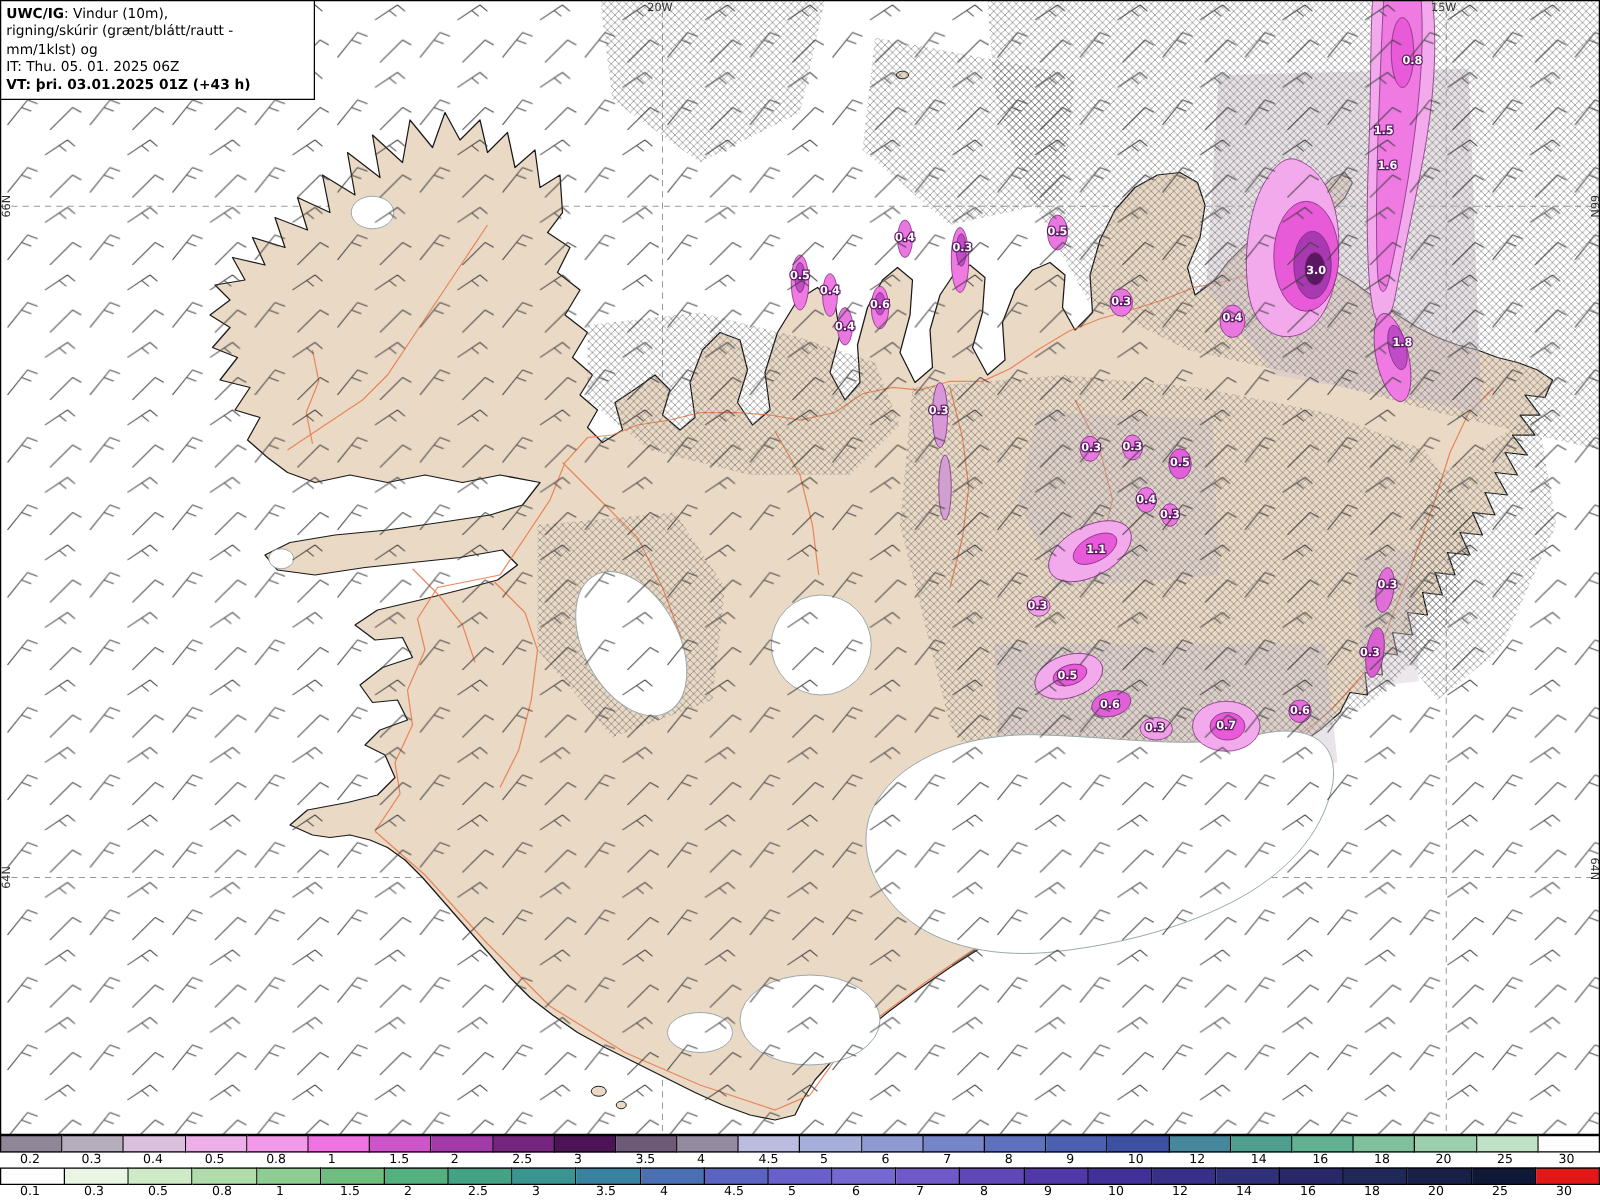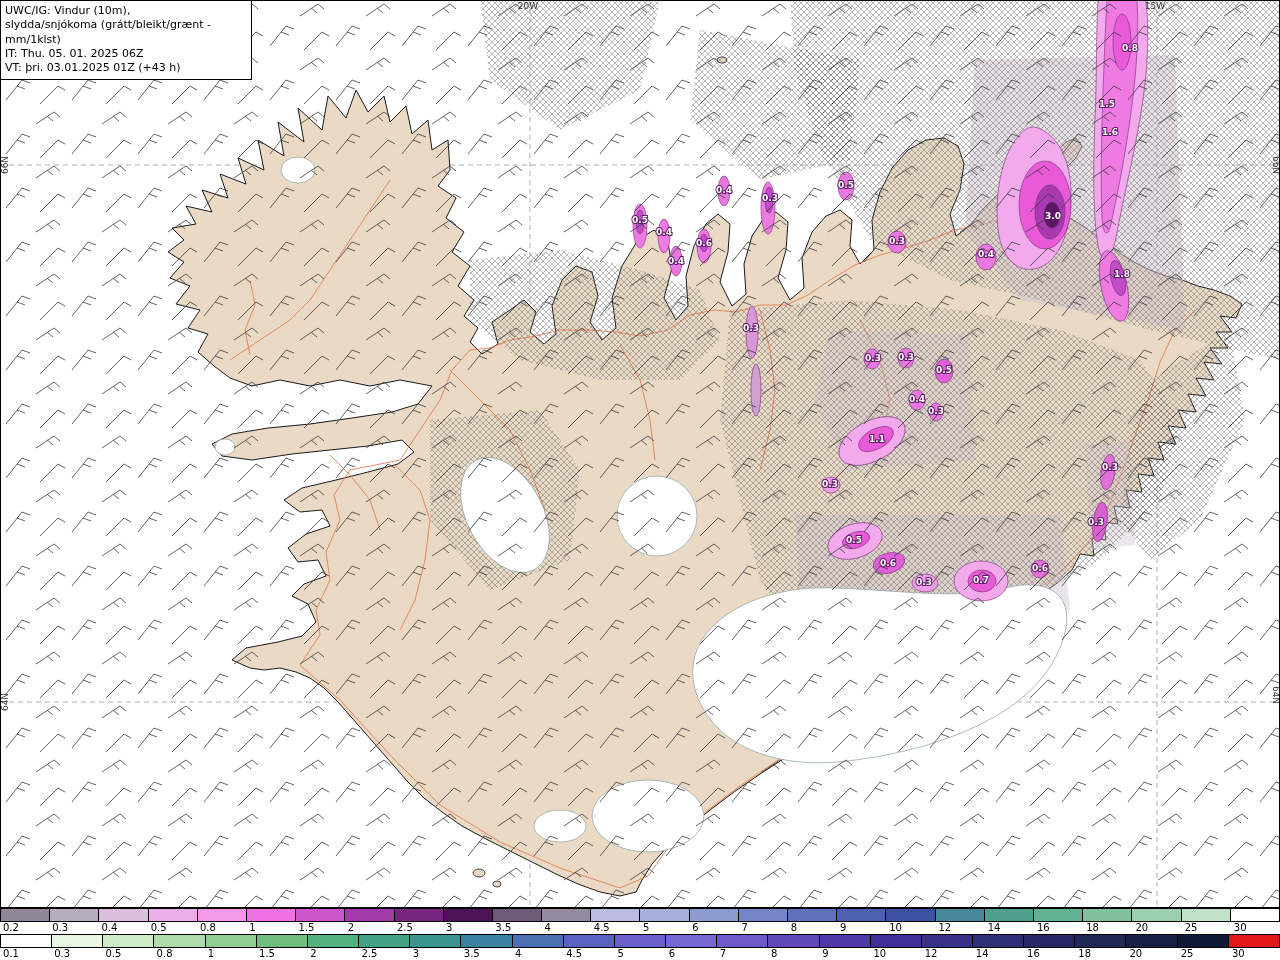--- a/index.html
+++ b/index.html
@@ -13,36 +13,36 @@
   .map-wrap { position:relative; width:1280px; height:908px; background:#fff; }
   .map-wrap svg { position:absolute; left:0; top:0; }
 
   .title-box {
     position:absolute; left:0; top:0;
     background:#ffffff; border:1px solid #000;
     padding:3px 6px 4px 4px;
     font-size:11px; line-height:1.3; color:#000;
     max-width:252px; z-index:5;
   }
-  .title-box .bold { font-weight:normal; }
+  .title-box .bold { font-weight:bold; }
 
   .plabel {
     font-size:9px; font-weight:bold; fill:#ffffff;
     stroke:#5c1763; stroke-width:2px; paint-order:stroke;
     text-anchor:middle;
   }
   .coordlabel { font-size:9px; fill:#333; text-anchor:middle; }
 
   .scalebar { width:1280px; height:26px; background:#fff; }
   .scalebar .cells { display:flex; height:14px; }
   .scalebar .cell { flex:1; border:1px solid #000; border-left:none; }
   .scalebar .cell:first-child { border-left:1px solid #000; }
   .scalebar .labels { display:flex; height:12px; }
   .scalebar .labels span {
-    flex:1; font-size:10px; line-height:12px; padding-left:3px;
+    flex:1; font-size:10px; line-height:12px; padding-left:16px;
     color:#000; overflow:hidden; white-space:nowrap;
   }
 </style>
 </head>
 <body>
 
 <div class="map-wrap">
 
 <svg width="1280" height="908" viewBox="0 0 1280 908">
   <defs>
@@ -227,21 +227,21 @@
     <text class="coordlabel" x="1273" y="165" transform="rotate(90 1273 165)">66N</text>
     <text class="coordlabel" x="8" y="702" transform="rotate(-90 8 702)">64N</text>
     <text class="coordlabel" x="1273" y="695" transform="rotate(90 1273 695)">64N</text>
   </g>
 
   <rect x="0.5" y="0.5" width="1279" height="907" fill="none" stroke="#000" stroke-width="1"></rect>
 </svg>
 
   <div class="title-box">
     <div><span class="bold">UWC/IG</span><span>: Vindur (10m),</span></div>
-    <div>slydda/snjókoma (grátt/bleikt/grænt - mm/1klst)</div>
+    <div>rigning/skúrir (grænt/blátt/rautt - mm/1klst) og</div>
     <div>IT: Thu. 05. 01. 2025 06Z</div>
     <div class="bold">VT: þri. 03.01.2025 01Z (+43 h)</div>
   </div>
 
 </div>
 
 <div class="scalebar">
     <div class="cells">
       <div class="cell" style="background-color: rgb(143, 135, 152);"></div>
       <div class="cell" style="background-color: rgb(182, 174, 188);"></div>

